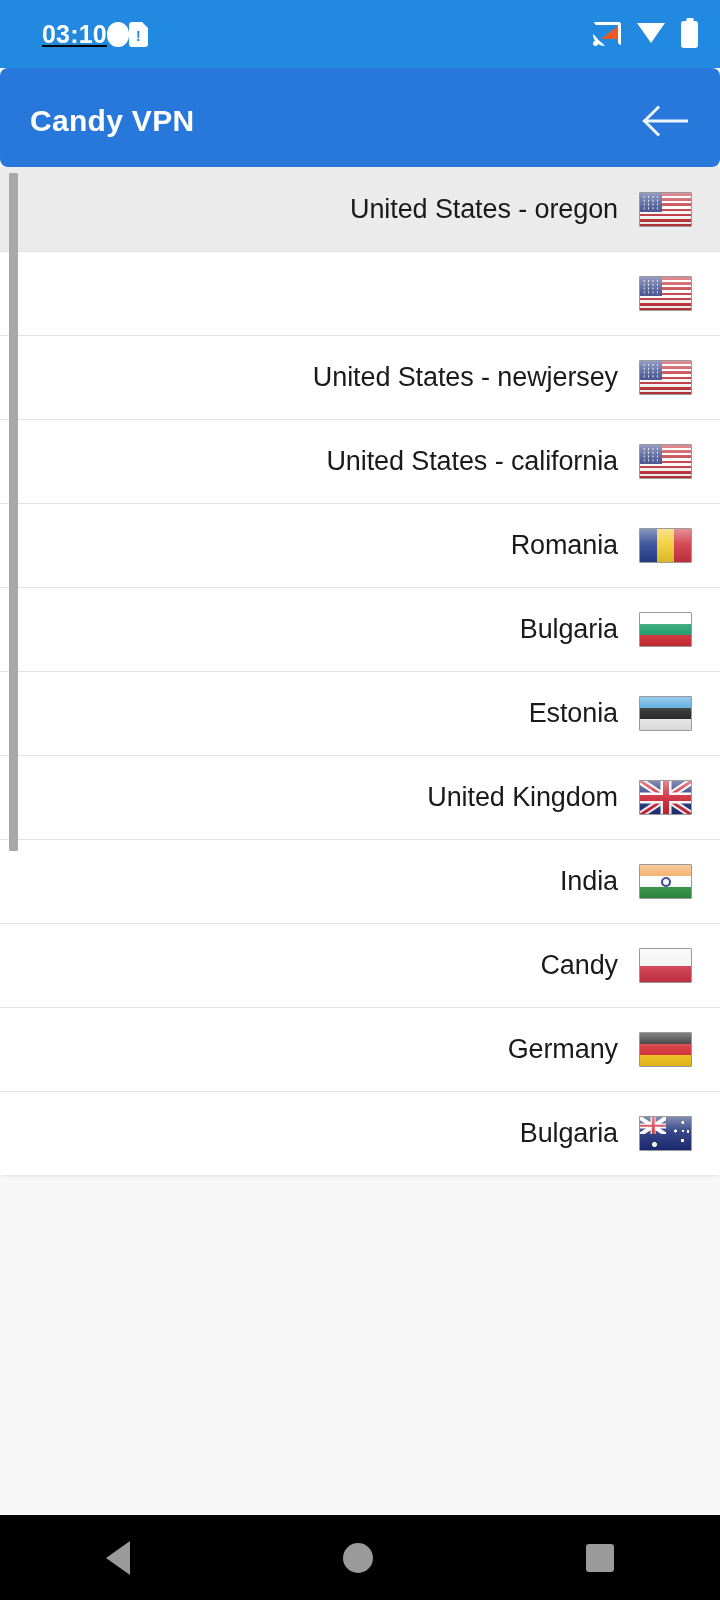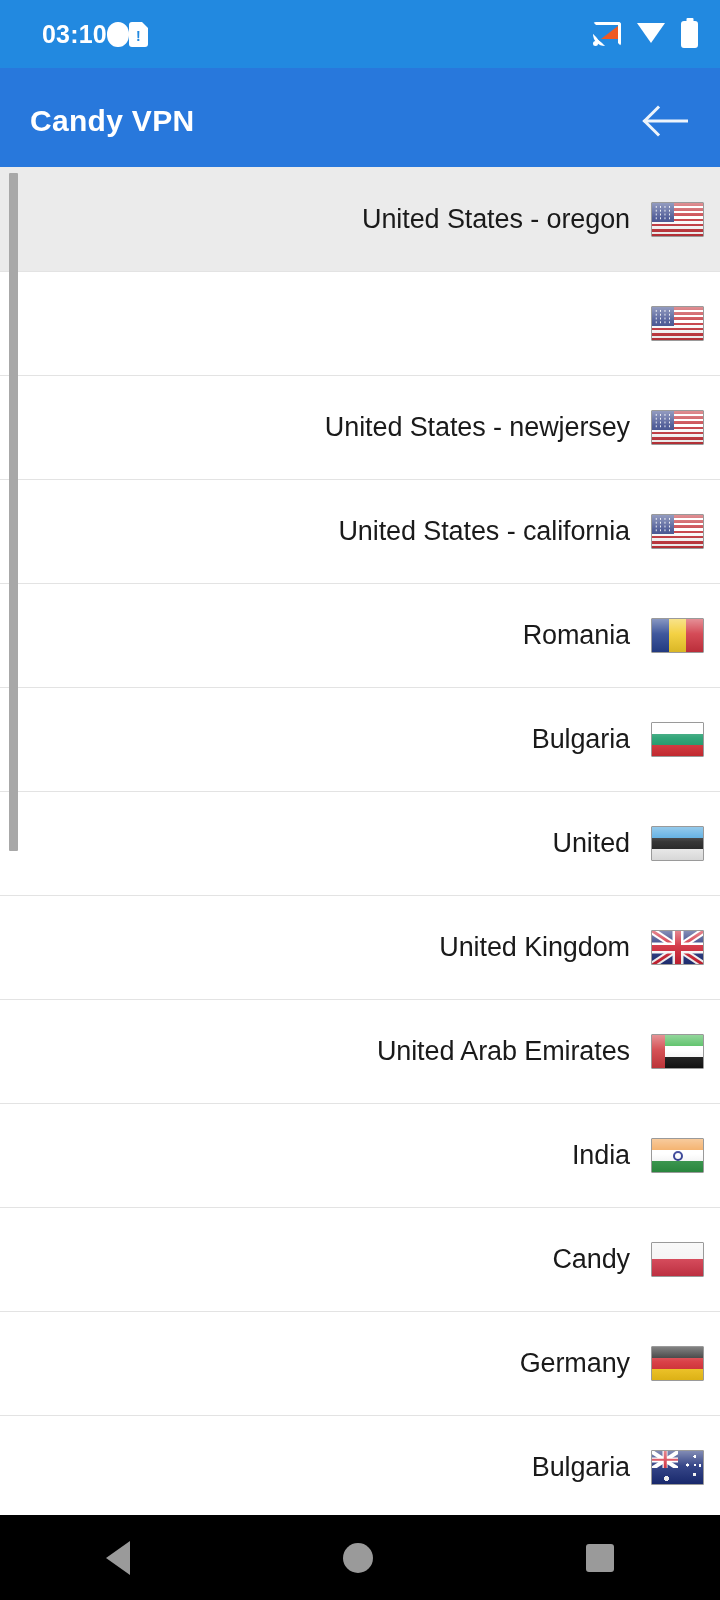--- a/index.html
+++ b/index.html
@@ -16,21 +16,21 @@
   }
 
   
   .status-bar {
     position:absolute; top:0; left:0;
     width:720px; height:68px;
     background:#2289e0;
     display:flex; align-items:center;
     padding:0 22px 0 42px;
   }
-  .status-left { display:flex; align-items:center; gap:0; }
+  .status-left { display:flex; align-items:center; gap:0;text-decoration:underline; }
   .status-clock {
     color:#ffffff; font-size:25px; font-weight:bold;
     letter-spacing:.2px;
   }
   .dot-icon {
     width:22px; height:25px; border-radius:48%;
     background:#ffffff; display:block;
   }
   .sdcard-icon {
     width:19px; height:25px; position:relative;
@@ -86,20 +86,21 @@
     width:7px; height:4px; background:#ffffff; border-radius:1px 1px 0 0;
   }
 
   
   .app-bar {
     position:absolute; top:68px; left:0;
     width:720px; height:99px;
     background:#2878dc;
     display:flex; align-items:center;
     padding:6px 30px 0 30px;
+    border-radius:8px;
   }
   .app-title {
     color:#ffffff; font-size:30px; font-weight:bold;
     letter-spacing:.3px;
   }
   .back-arrow {
     margin-left:auto; width:46px; height:40px;
     position:relative; cursor:pointer;
   }
   .back-arrow::before {
@@ -128,26 +129,26 @@
   }
   .scroll-thumb {
     position:absolute; top:6px; left:9px;
     width:9px; height:678px;
     background:#a8a8a8;
     border-radius:1px;
   }
 
   .row {
     position:relative;
-    height:104px;
+    height:84px;
     background:#ffffff;
     border-top:1px solid #e3e3e3;
     display:flex; align-items:center;
     justify-content:flex-end;
-    padding-right:16px;
+    padding-right:28px;
     box-shadow:0 3px 3px -2px rgba(0,0,0,.10);
     text-align:center;
   }
   .row:first-child { border-top:none; }
   .row.selected { background:#ebebeb; box-shadow:none; }
 
   .row-label {
     font-size:27px;
     color:#1a1a1a;
     white-space:nowrap;
@@ -354,44 +355,36 @@
             <span class="gloss"></span>
           </span>
         </div>
         <div class="row">
           <span class="row-label">Bulgaria</span>
           <span class="flag f-bg">
             <span class="gloss"></span>
           </span>
         </div>
         <div class="row">
-          <span class="row-label">United</span>
+          <span class="row-label">Estonia</span>
           <span class="flag f-ee">
             <span class="gloss"></span>
           </span>
         </div>
         <div class="row">
           <span class="row-label">United Kingdom</span>
           <span class="flag f-gb">
             <span class="d1"></span>
             <span class="d2"></span>
             <span class="d1r"></span>
             <span class="d2r"></span>
             <span class="ch"></span>
             <span class="cv"></span>
             <span class="chr"></span>
             <span class="cvr"></span>
-            <span class="gloss"></span>
-          </span>
-        </div>
-        <div class="row">
-          <span class="row-label">United Arab Emirates</span>
-          <span class="flag f-ae">
-            <span class="bars"></span>
-            <span class="hoist"></span>
             <span class="gloss"></span>
           </span>
         </div>
         <div class="row">
           <span class="row-label">India</span>
           <span class="flag f-in">
             <span class="chakra"></span>
             <span class="gloss"></span>
           </span>
         </div>

